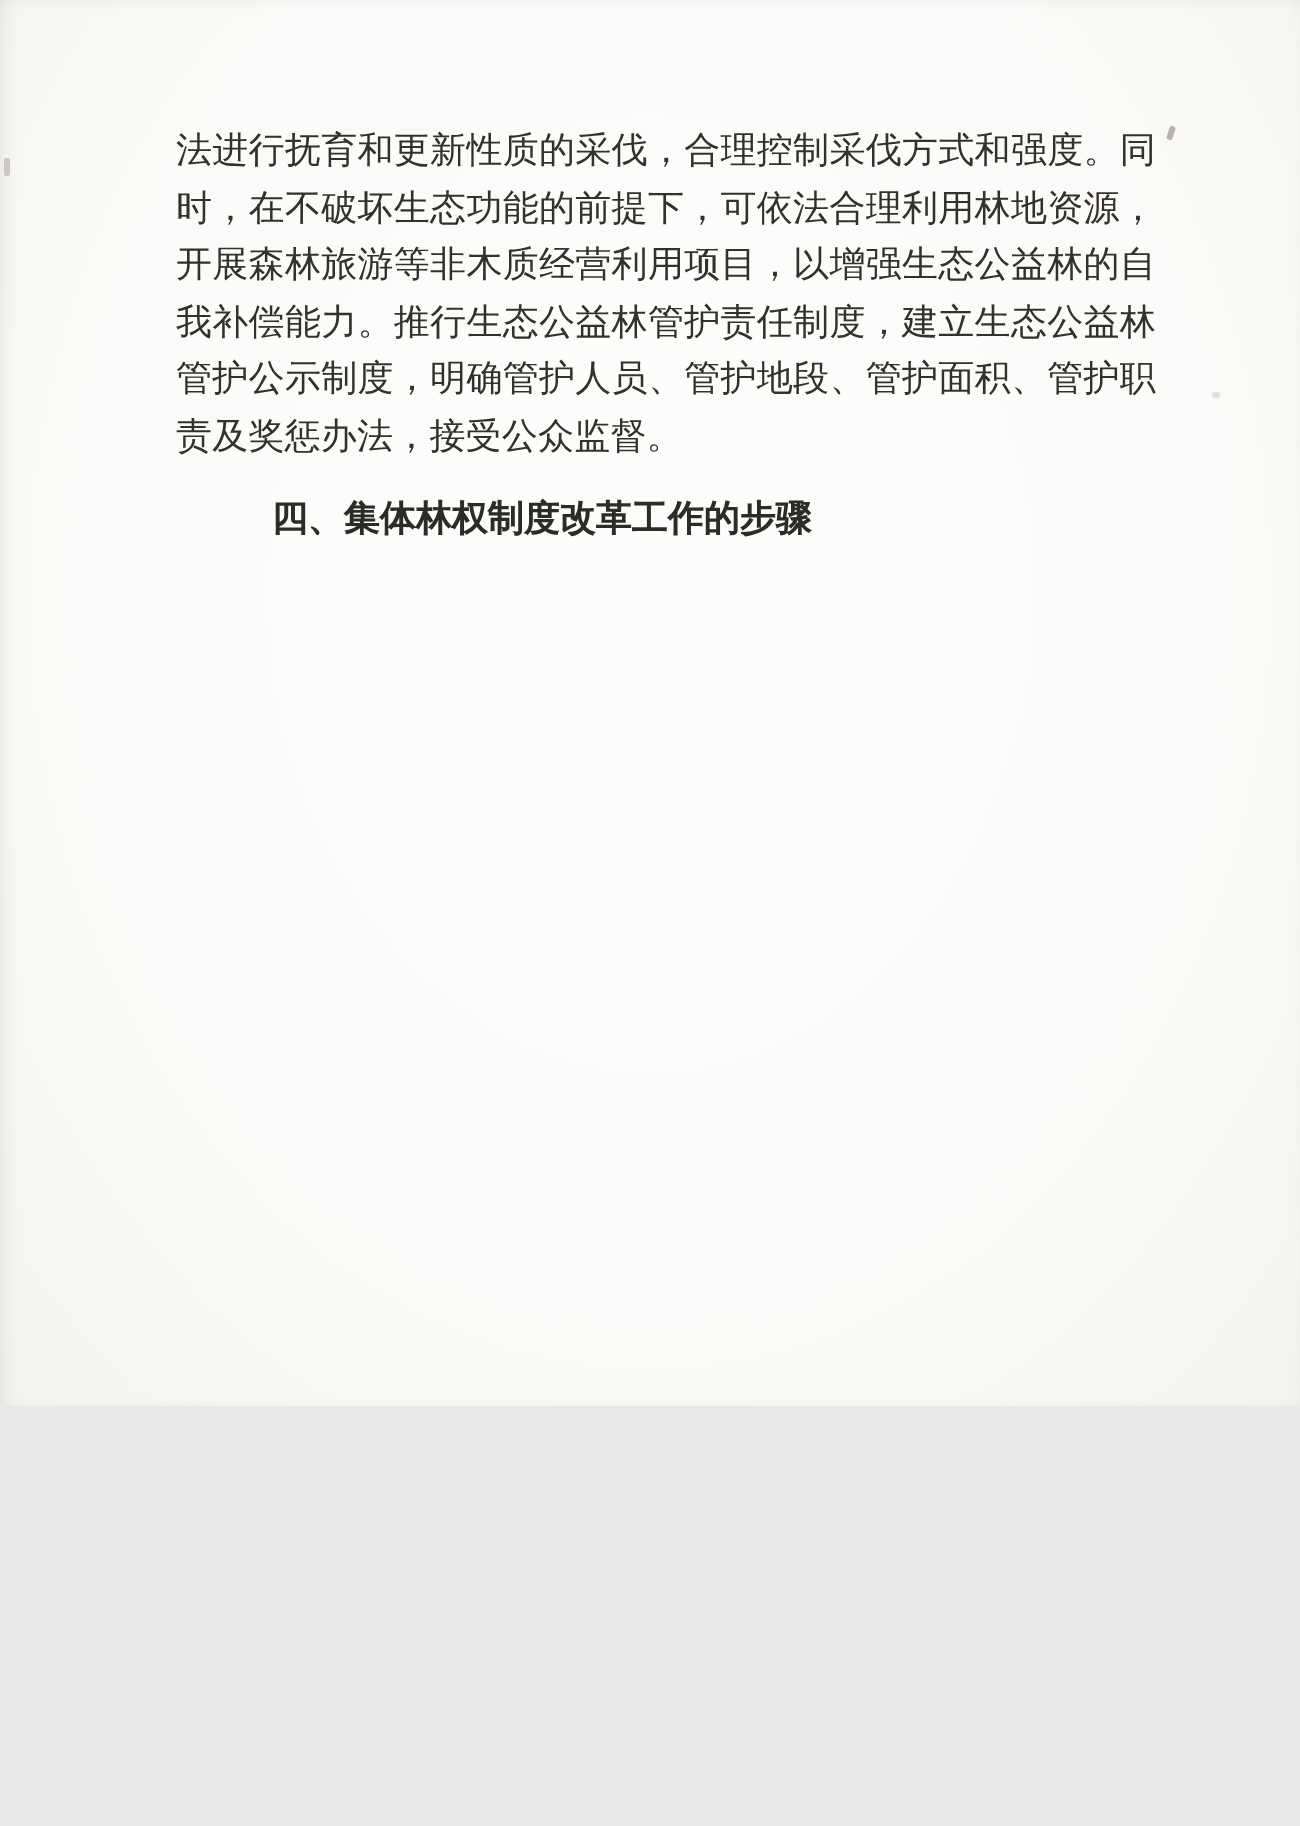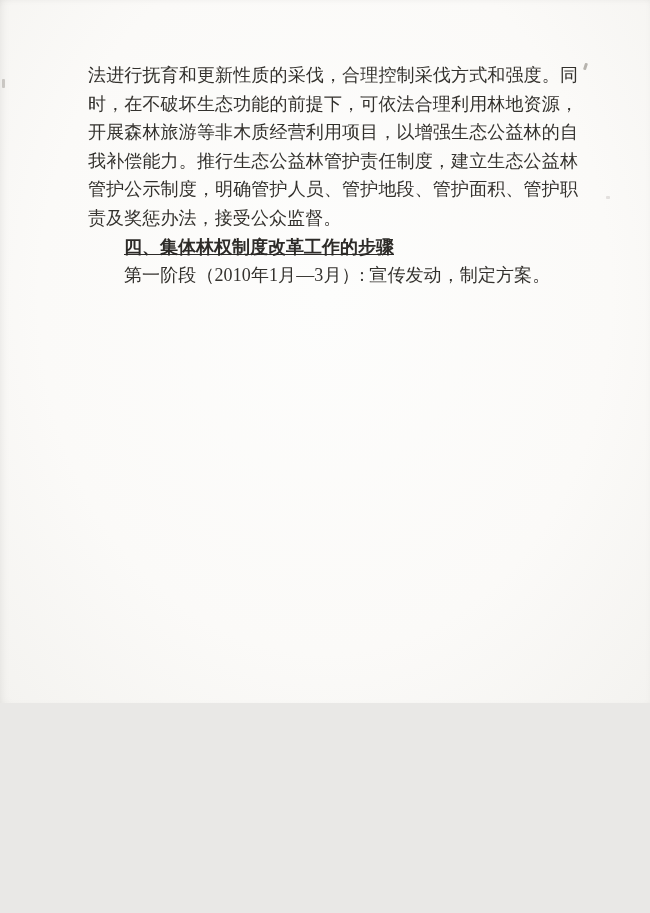--- a/index.html
+++ b/index.html
@@ -30,28 +30,27 @@
   }
   .para {
     margin: 0;
     text-align: justify;
     letter-spacing: 0.1px;
   }
   .para.indent {
     text-indent: 2em;
   }
   .heading {
-    margin: 0;
+    margin: 12px;
     font-family: "Liberation Sans", "DejaVu Sans", sans-serif;
     font-weight: 700;
     font-size: 18px;
     line-height: 28.6px;
     text-indent: 2em;
     color: #2d2b28;
-    text-decoration: underline;
   }
   .pagenum {
     position: absolute;
     left: 0;
     right: 0;
     top: 830px;
     text-align: center;
     font-size: 13px;
     color: #4a4843;
     letter-spacing: 1px;
@@ -69,21 +68,20 @@
   .speck.s6 { left: 1px;  top: 798px; width: 3px; height: 6px; opacity: 0.4; }
 </style>
 </head>
 <body>
 
 <div class="page">
 
   <div class="textblock">
     <p class="para">法进行抚育和更新性质的采伐，合理控制采伐方式和强度。同时，在不破坏生态功能的前提下，可依法合理利用林地资源，开展森林旅游等非木质经营利用项目，以增强生态公益林的自我补偿能力。推行生态公益林管护责任制度，建立生态公益林管护公示制度，明确管护人员、管护地段、管护面积、管护职责及奖惩办法，接受公众监督。</p>
     <h2 class="heading">四、集体林权制度改革工作的步骤</h2>
-    <p class="para indent">第一阶段（2010年1月—3月）: 宣传发动，制定方案。</p>
   </div>
 
   <div class="pagenum">6</div>
 
   <div class="speck s1"></div>
   <div class="speck s2"></div>
   <div class="speck s3"></div>
   <div class="speck s4"></div>
   <div class="speck s5"></div>
   <div class="speck s6"></div>

